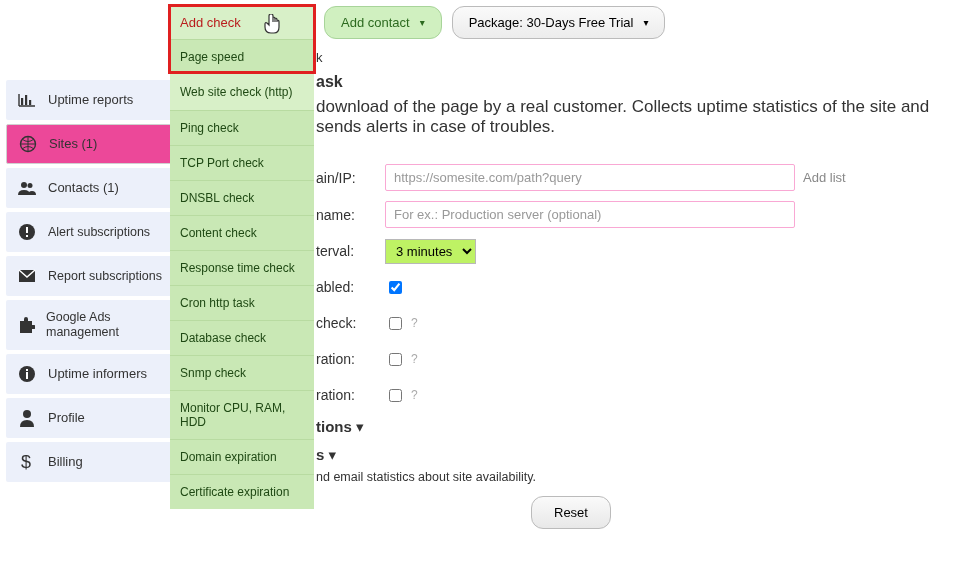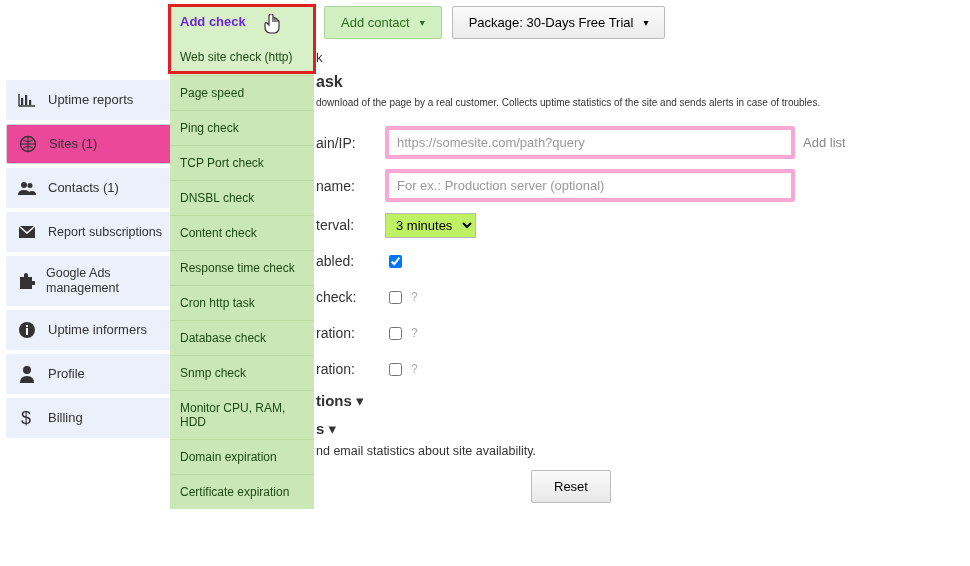--- a/index.html
+++ b/index.html
@@ -47,21 +47,21 @@
     display: flex;
     gap: 10px;
     align-items: center;
   }
   .btn {
     display: inline-flex;
     align-items: center;
     gap: 6px;
     border: 1px solid #bbb;
     background: linear-gradient(#fafafa, #ececec);
-    border-radius: 2px;
+    border-radius: 12px;
     padding: 8px 16px;
     cursor: pointer;
     font-family: inherit;
     font-size: 13px;
   }
   .btn.green {
     background: #d0f0c0;
     border-color: #a8d49a;
     color: #2c6a1f;
   }
@@ -76,26 +76,25 @@
     position: absolute;
     left: 170px;
     top: 6px;
     width: 144px;
     background: #d2eec1;
     z-index: 10;
   }
   .dropdown-header {
     background: #d8f0c8;
     padding: 8px 10px;
-    color: #6d28d9;
+    color: #b91c1c;
     display: flex;
-    align-items: flex-start;
+    align-items: center;
     justify-content: space-between;
     min-height: 33px;
-    font-weight: bold;
   }
   .dropdown-header, .dropdown-item.first {
     
   }
   .dropdown-item {
     padding: 10px 10px;
     font-size: 12px;
     color: #1f4914;
     background: #c9e8b5;
     border-top: 1px solid #b8dba1;
@@ -135,37 +134,37 @@
   .partial-line { margin-bottom: 8px; padding-left: 146px; }
   .partial-line .frag { font-size: 13px; color: #333; }
   .section-title {
     padding-left: 146px;
     font-size: 16px;
     font-weight: bold;
     margin-bottom: 6px;
   }
   .description {
     padding-left: 146px;
-    font-size: 10px;
-    margin-bottom: 18px;
+    font-size: 17px;
+    margin-bottom: 27px;
   }
   .form-row {
     display: flex;
     align-items: center;
     margin-bottom: 10px;
     min-height: 26px;
   }
   .form-row .lbl-partial {
     width: 215px;
     padding-left: 146px;
     text-align: left;
     font-size: 14px;
   }
   input[type=text] {
-    border: 4px solid #f9a8d4;
+    border: 1px solid #f9a8d4;
     padding: 5px 8px;
     font-size: 13px;
     border-radius: 2px;
     font-family: inherit;
   }
   input.url { width: 410px; }
   input.name { width: 410px; }
   select {
     border: 1px solid #b8b8b8;
     padding: 3px 6px;
@@ -227,20 +226,30 @@
     <div class="side-item">
       <span class="icon">
         <svg width="20" height="16" viewBox="0 0 20 16">
             <circle cx="7" cy="5" r="3" fill="#333"></circle>
             <circle cx="13" cy="5.5" r="2.5" fill="#333"></circle>
             <path d="M1 15 Q1 10 7 10 Q13 10 13 15 Z" fill="#333"></path>
             <path d="M11 15 Q11 11 15 11 Q19 11 19 15 Z" fill="#333"></path>
           </svg>
       </span>
       <span class="label">Contacts (1)</span>
+    </div>
+    <div class="side-item tall">
+      <span class="icon">
+        <svg width="18" height="18" viewBox="0 0 18 18">
+            <circle cx="9" cy="9" r="8" fill="#333"></circle>
+            <rect x="8" y="4" width="2" height="6" fill="#fff"></rect>
+            <rect x="8" y="12" width="2" height="2" fill="#fff"></rect>
+          </svg>
+      </span>
+      <span class="label">Alert subscriptions</span>
     </div>
     <div class="side-item tall">
       <span class="icon">
         <svg width="18" height="14" viewBox="0 0 18 14">
             <rect x="1" y="1" width="16" height="12" fill="#333"></rect>
             <path d="M1 1 L9 8 L17 1" stroke="#fff" stroke-width="1.4" fill="none"></path>
           </svg>
       </span>
       <span class="label">Report subscriptions</span>
     </div>
@@ -354,22 +363,22 @@
       <button class="btn reset">
         <span>Reset</span>
       </button>
     </div>
   </div>
 
   <div class="dropdown">
     <div class="dropdown-header">
       <span>Add check</span>
     </div>
+    <div class="dropdown-item">Page speed</div>
     <div class="dropdown-item first">Web site check (http)</div>
-    <div class="dropdown-item">Page speed</div>
     <div class="dropdown-item">Ping check</div>
     <div class="dropdown-item">TCP Port check</div>
     <div class="dropdown-item">DNSBL check</div>
     <div class="dropdown-item">Content check</div>
     <div class="dropdown-item">Response time check</div>
     <div class="dropdown-item">Cron http task</div>
     <div class="dropdown-item">Database check</div>
     <div class="dropdown-item">Snmp check</div>
     <div class="dropdown-item">Monitor CPU, RAM, HDD</div>
     <div class="dropdown-item">Domain expiration</div>

